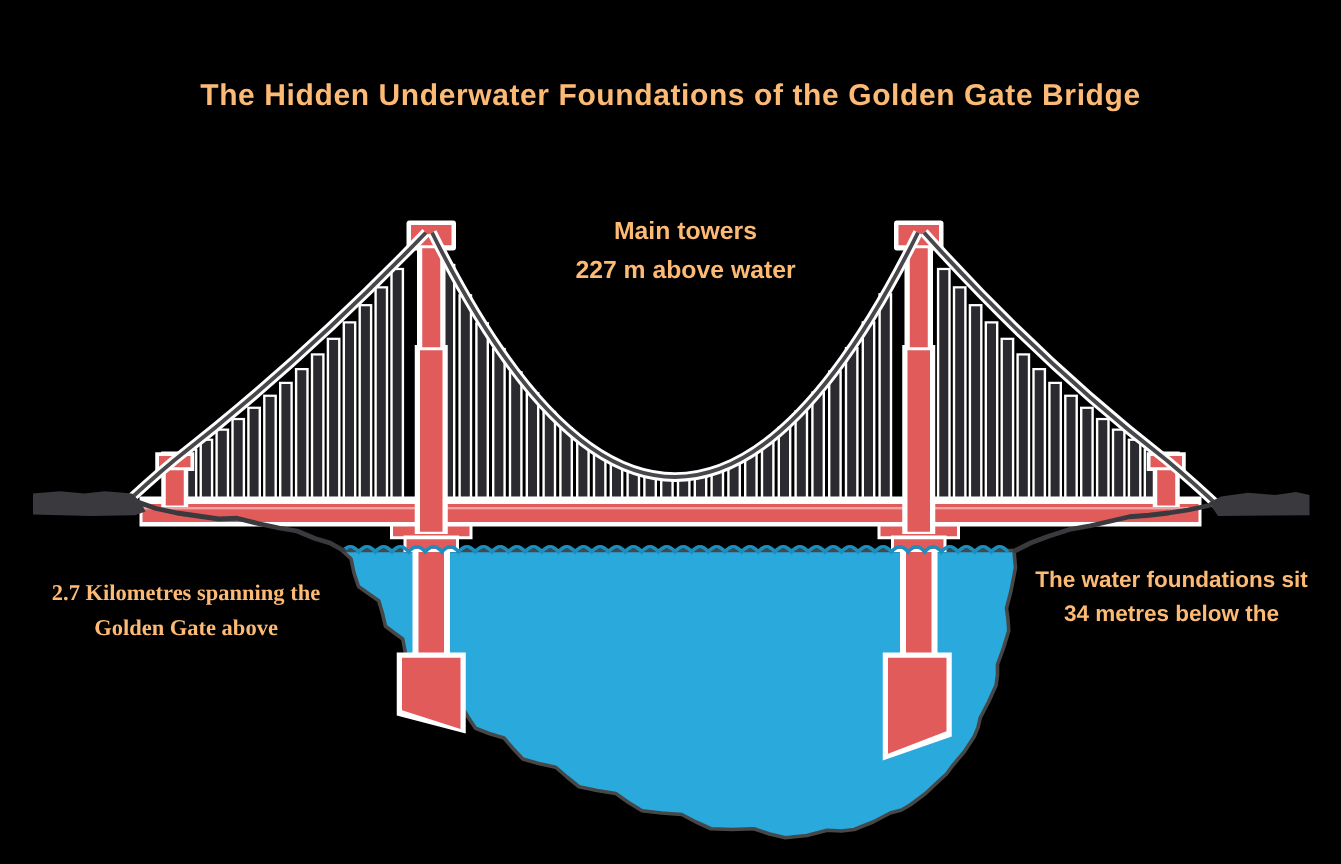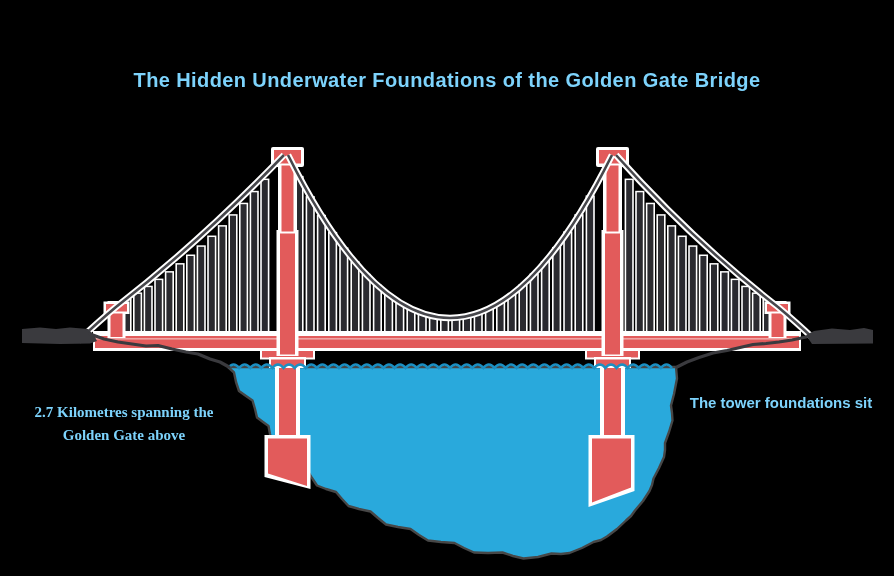--- a/index.html
+++ b/index.html
@@ -1,20 +1,20 @@
 <!DOCTYPE html>
 <html><head>
 <meta charset="utf-8">
 <style>
   html,body{margin:0;padding:0;background:#000;}
   #stage{position:relative;width:894px;height:576px;background:#000;overflow:hidden;
          font-family:"Liberation Sans",sans-serif;}
   #bridge-svg{position:absolute;left:0;top:0;}
-  .txt{position:absolute;color:#7dd3fc;font-weight:700;text-align:center;
-       transform:translateX(-50%);white-space:nowrap;margin-top:16px;}
+  .txt{position:absolute;color:#fdba74;font-weight:700;text-align:center;
+       transform:translateX(-50%);white-space:nowrap;}
   #title{top:53px;left:447px;font-size:20px;letter-spacing:.4px;}
   #anno-center{top:141px;left:457px;font-size:16.5px;line-height:26px;}
   #anno-left{top:385px;left:124px;font-size:15px;line-height:23px;font-family:Liberation Serif, serif;}
   #anno-right{top:375px;left:781px;font-size:15px;line-height:23px;}
 </style>
 </head>
 <body>
 
 <div id="stage">
 
@@ -208,22 +208,27 @@
     <g id="terrain">
       <polygon fill="#3a3a3e" points="22,329 40,327.5 56,329 70,327.5 88,329 94,335 97,341 90,343.5 60,344 22,343"></polygon>
       <polygon fill="#3a3a3e" points="806,335 814,331 832,328.5 850,330 864,328 873,330 873,343.5 812,344"></polygon>
       <path fill="none" stroke="#3a3a3e" stroke-width="3.2" stroke-linecap="round" stroke-linejoin="round" d="M90,334 L104,339 L118,342 L132,344 L146,346 L158,345.5 L172,349 L186,352 L198,354 L210,359 L220,362 L229,367"></path>
       <path fill="none" stroke="#3a3a3e" stroke-width="3.2" stroke-linecap="round" stroke-linejoin="round" d="M806,337 L792,340 L779,342 L766,343.5 L753,344.5 L740,347.5 L727,350.5 L713,353 L699,357.5 L687,362 L677,367"></path>
     </g>
   </svg>
 
   <div id="title" class="txt">The Hidden Underwater Foundations of the Golden Gate Bridge</div>
 
+  <div id="anno-center" class="txt">
+    <div>Main towers</div>
+    <div>227 m above water</div>
+  </div>
 
   <div id="anno-left" class="txt">
     <div>2.7 Kilometres spanning the</div>
     <div>Golden Gate above</div>
   </div>
 
   <div id="anno-right" class="txt">
-    <div>The tower foundations sit</div>
+    <div>The water foundations sit</div>
+    <div>34 metres below the</div>
   </div>
 </div>
 
 </body></html>

